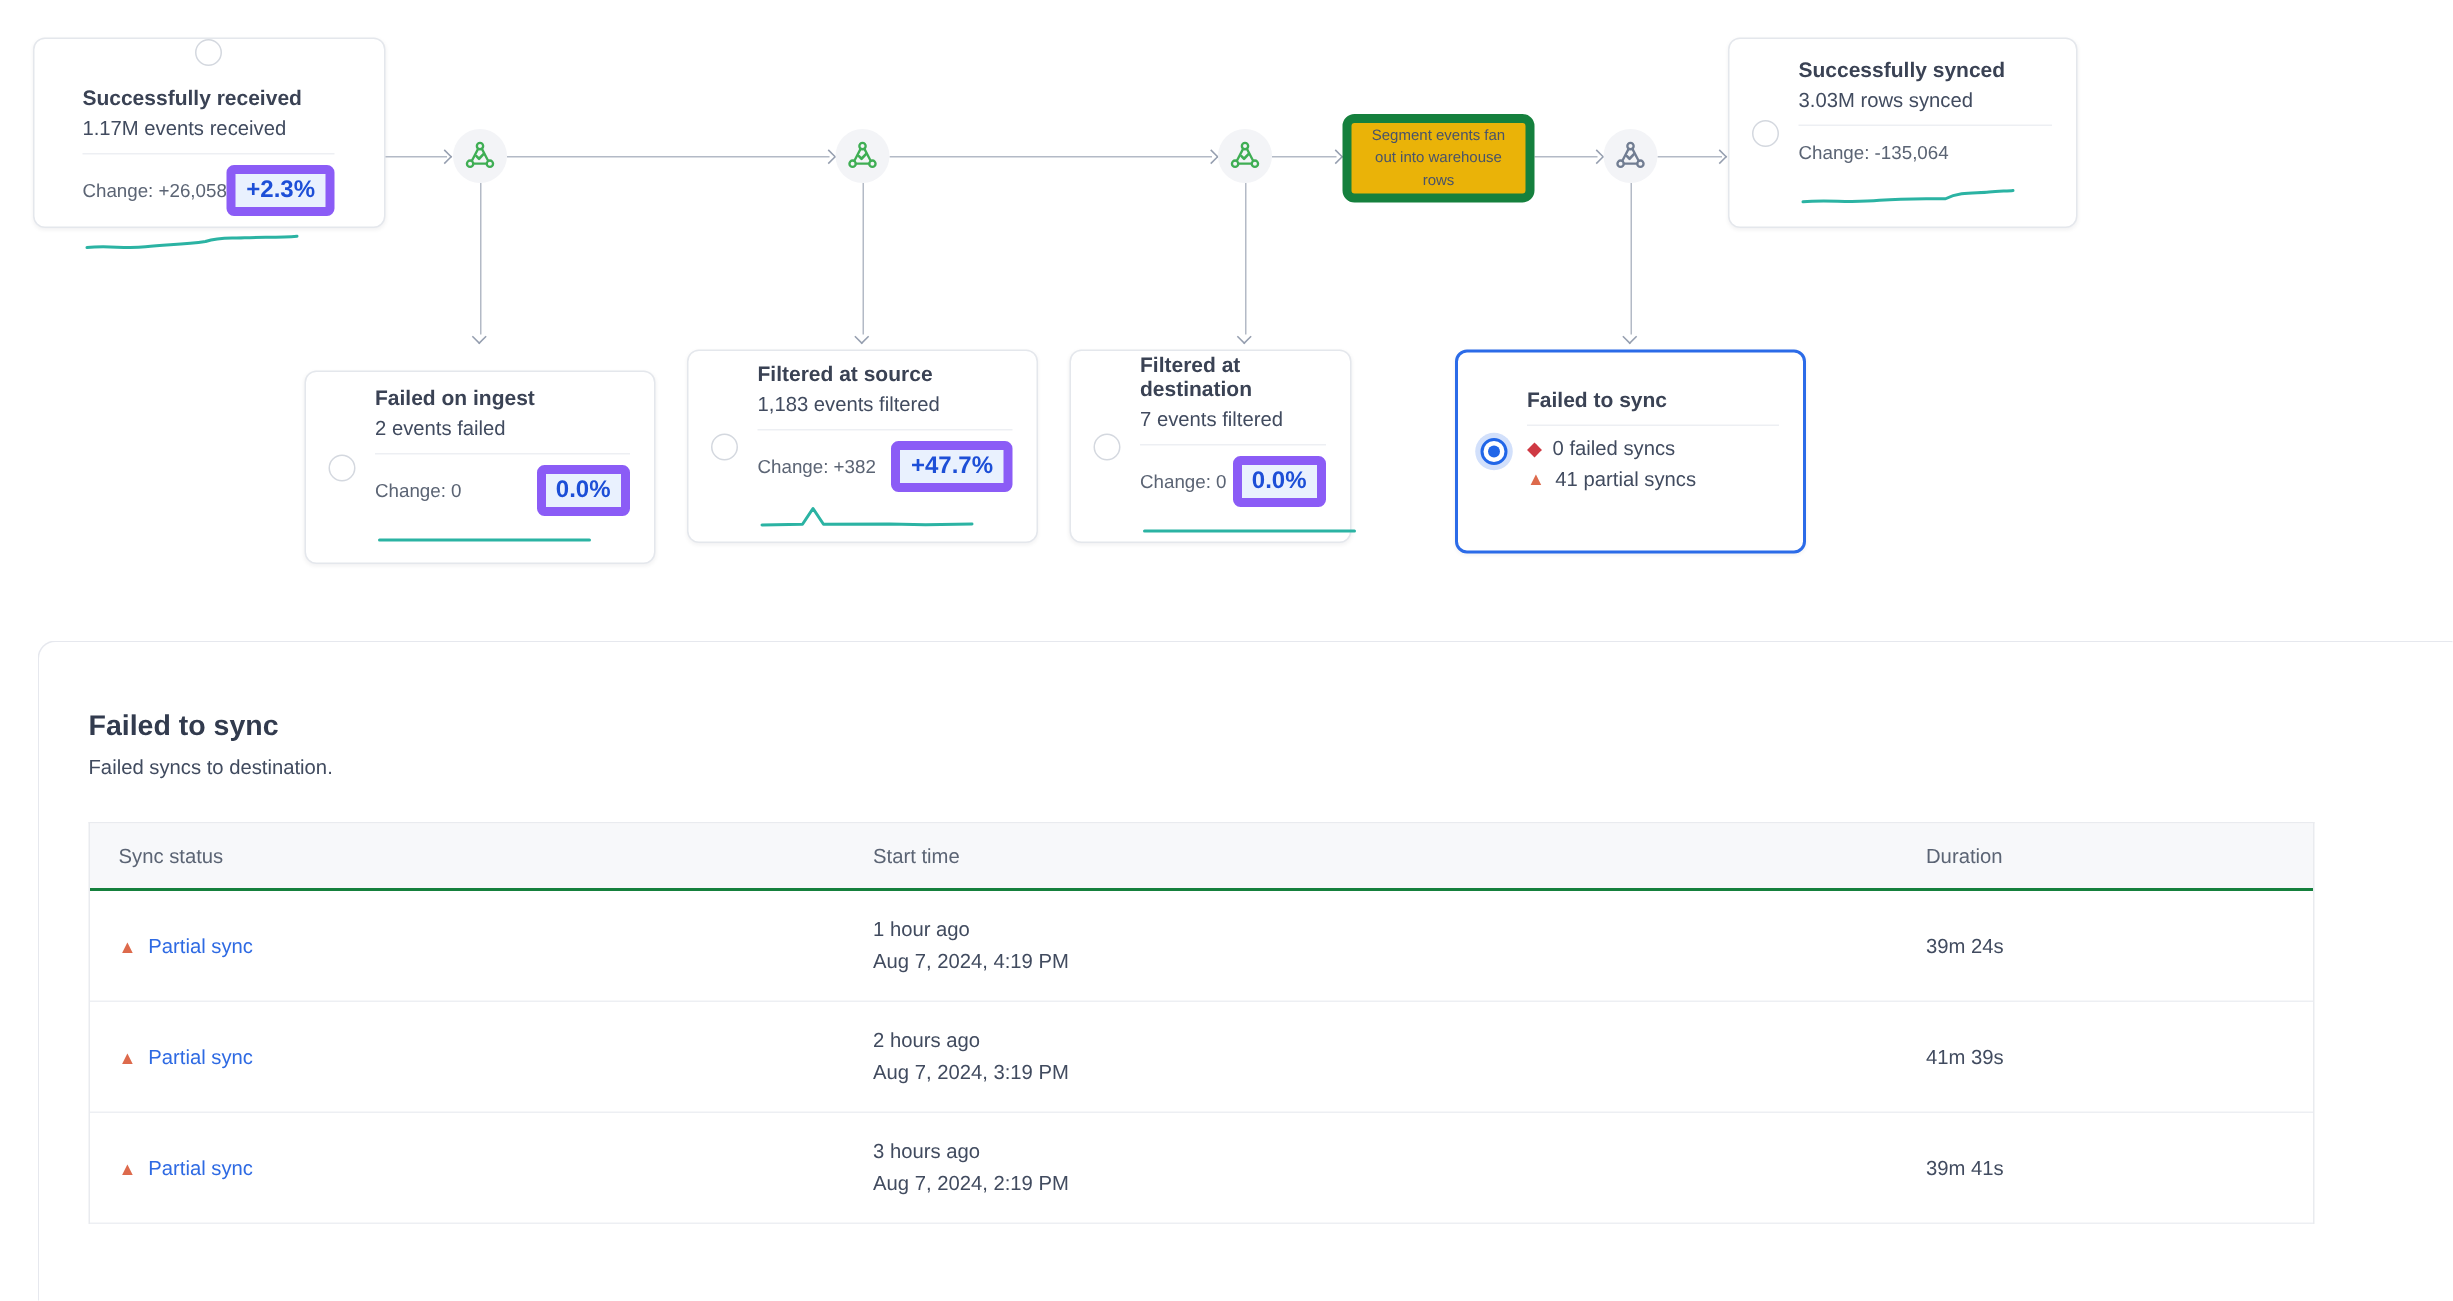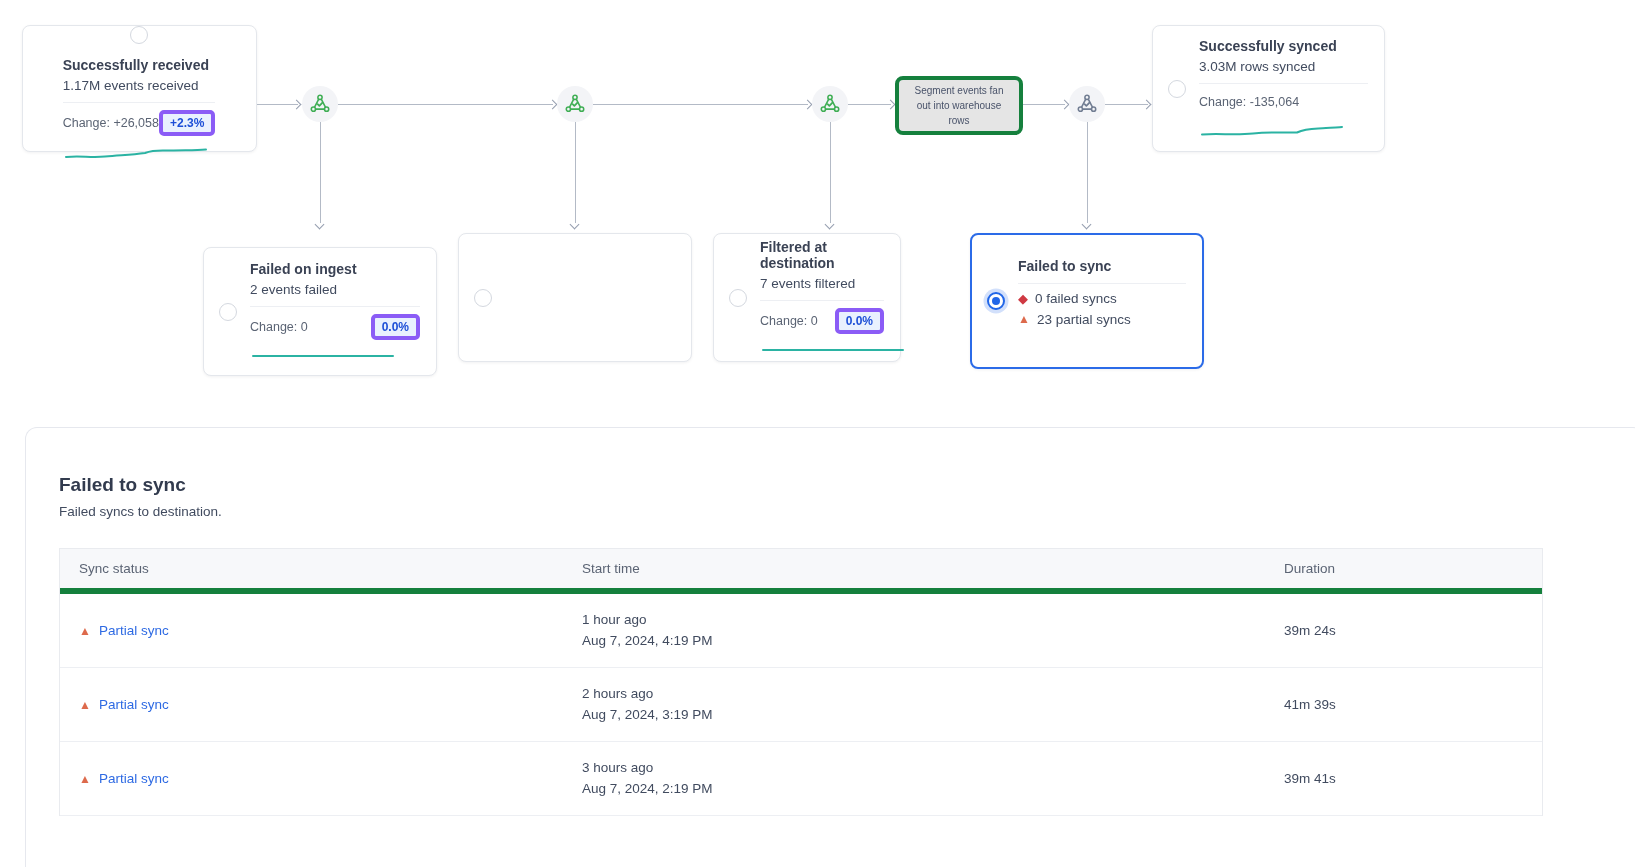--- a/index.html
+++ b/index.html
@@ -11,54 +11,54 @@
   .card { position:absolute; background:#fff; border:1px solid #e4e7ec; border-radius:8px;
     box-shadow:0 1px 3px rgba(16,24,40,.06); display:flex; align-items:center; gap:13px;
     padding:0 16px 0 15px; }
   .card.selected { border:2px solid #2b6be8; }
   .card-content { flex:1; min-width:0; }
   .card-title { font-size:14px; font-weight:700; color:#3a4254; }
   .card-sub { font-size:13.5px; color:#414b5f; margin-top:5px; }
   .card-divider { border:none; border-top:1px solid #edeff3; margin:9px 0 7px; }
   .change-row { display:flex; align-items:center; justify-content:space-between;
     font-size:12.5px; color:#5b6474; min-height:22px; }
-  .badge { background:#e9f1fe; border:4px solid #8b5cf6; color:#1d4fd7; font-weight:700;
-    font-size:12px; padding:2px 7px; border-radius:5px; }
+  .badge { background:#e9f1fe; border:6px solid #8b5cf6; color:#1d4fd7; font-weight:700;
+    font-size:16px; padding:2px 7px; border-radius:5px; }
   .spark { display:block; margin-top:8px; }
   .spark path, .spark polyline { fill:none; stroke:#2bb3a3; stroke-width:2; stroke-linecap:round; stroke-linejoin:round; }
 
   .radio { width:18px; height:18px; border-radius:50%; border:1.5px solid #d4d8df; background:#fff; flex:none; }
   .radio.checked { border:2px solid #2166e8; box-shadow:0 0 0 3.5px #d2e0fb; position:relative; }
   .radio.checked::after { content:""; position:absolute; inset:3px; border-radius:50%; background:#2166e8; }
 
   .sync-line { display:flex; align-items:center; gap:7px; margin-top:6px; font-size:13.5px; color:#414b5f; }
   .glyph-diamond { color:#cf3943; font-size:13px; line-height:1; }
   .glyph-triangle { color:#dd6a4c; font-size:12px; line-height:1; }
 
   
   .hline { position:absolute; height:0; border-top:1px solid #b3bac6; top:104px; }
   .vline { position:absolute; width:0; border-left:1px solid #b3bac6; top:122px; height:101px; }
   .chev { position:absolute; width:7px; height:7px; border-top:1.5px solid #959eaf; border-right:1.5px solid #959eaf; }
   .chev.r { transform:rotate(45deg); top:100.5px; }
   .chev.d { transform:rotate(135deg); top:221px; }
   .node { position:absolute; top:86px; width:36px; height:36px; border-radius:50%;
     background:#f3f4f7; display:flex; align-items:center; justify-content:center; color:#3fae54; }
   .node.gray { color:#717d92; }
-  .fanout { position:absolute; left:895px; top:76px; width:128px; height:59px; background:#e5e5e5;
-    border:4px solid #15803d; border-radius:8px; display:flex; align-items:center; justify-content:center;
+  .fanout { position:absolute; left:895px; top:76px; width:128px; height:59px; background:#eab308;
+    border:6px solid #15803d; border-radius:8px; display:flex; align-items:center; justify-content:center;
     text-align:center; font-size:10px; color:#49536a; line-height:1.5; padding:0 9px; }
 
   
   .panel { position:absolute; left:25px; top:427px; width:1620px; height:450px; background:#fff;
     border:1px solid #e6e8ee; border-bottom:none; border-radius:12px 12px 0 0; }
   .panel-title { margin:46px 0 0 33px; font-size:19px; font-weight:700; color:#323b4e; }
   .panel-sub { margin:8px 0 0 33px; font-size:13.5px; color:#414b5f; }
   .table { margin:29px 0 0 33px; width:1484px; border:1px solid #e9ebef; border-bottom:none; }
   .thead { display:grid; grid-template-columns:502px 703px 279px; height:45px; align-items:center;
-    background:#f7f8fa; border-bottom:6px solid #15803d; color:#5b6474; font-size:13.5px; }
+    background:#f7f8fa; border-bottom:2px solid #15803d; color:#5b6474; font-size:13.5px; }
   .trow { display:grid; grid-template-columns:502px 703px 279px; height:74px; align-items:center;
     border-bottom:1px solid #edeff3; font-size:13.5px; color:#414b5f; background:#fff; }
   .c1 { padding-left:19px; } .c2 { padding-left:20px; } .c3 { padding-left:19px; }
   .status-cell { display:flex; align-items:center; gap:8px; }
   .link { color:#2e6ae3; text-decoration:none; }
   .time-cell { line-height:1.5; }
 </style>
 </head>
 <body>
 
@@ -165,20 +165,32 @@
         <span class="badge">0.0%</span>
       </div>
       <svg class="spark" width="146" height="14" viewBox="0 0 146 14">
         <path d="M3,8 L143,8"></path>
       </svg>
     </div>
   </div>
 
   <div class="card" style="left:458px; top:233px; width:234px; height:129px;">
     <span class="radio"></span>
+    <div class="card-content">
+      <div class="card-title">Filtered at source</div>
+      <div class="card-sub">1,183 events filtered</div>
+      <hr class="card-divider">
+      <div class="change-row">
+        <span>Change: +382</span>
+        <span class="badge">+47.7%</span>
+      </div>
+      <svg class="spark" width="146" height="18" viewBox="0 0 146 18">
+        <path d="M3,14 L30,13.5 L37,3 L44,13.5 L88,13.3 L112,13.8 L143,13.3"></path>
+      </svg>
+    </div>
   </div>
 
   <div class="card" style="left:713px; top:233px; width:188px; height:129px;">
     <span class="radio"></span>
     <div class="card-content">
       <div class="card-title">Filtered at destination</div>
       <div class="card-sub">7 events filtered</div>
       <hr class="card-divider">
       <div class="change-row">
         <span>Change: 0</span>
@@ -194,21 +206,21 @@
     <span class="radio checked"></span>
     <div class="card-content">
       <div class="card-title">Failed to sync</div>
       <hr class="card-divider">
       <div class="sync-line">
         <span class="glyph-diamond">◆</span>
         <span>0 failed syncs</span>
       </div>
       <div class="sync-line">
         <span class="glyph-triangle">▲</span>
-        <span>23 partial syncs</span>
+        <span>41 partial syncs</span>
       </div>
       <div style="height:18px;"></div>
     </div>
   </div>
 
   <div class="panel">
     <h2 class="panel-title">Failed to sync</h2>
     <div class="panel-sub">Failed syncs to destination.</div>
 
     <div class="table">

